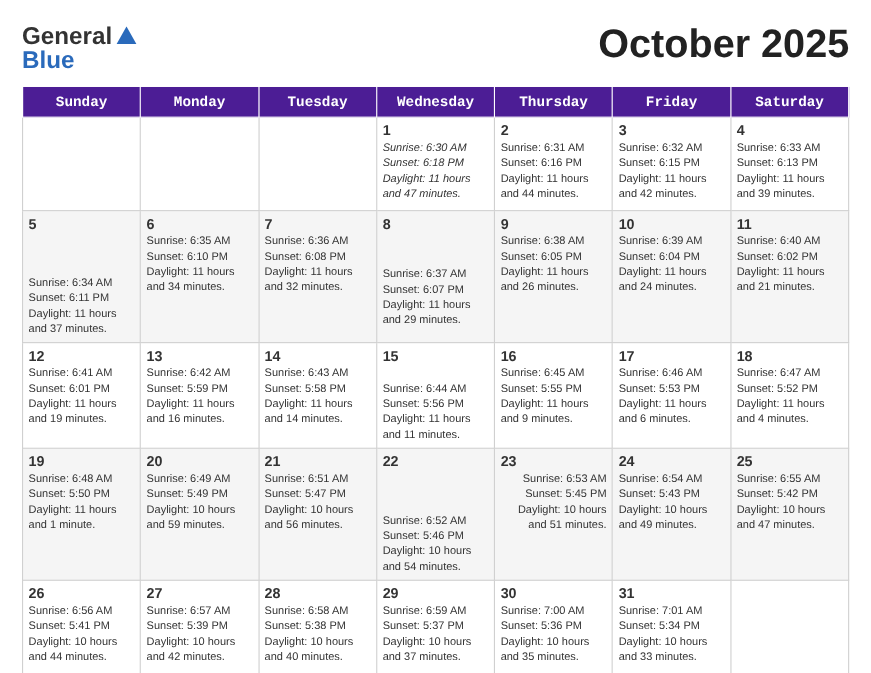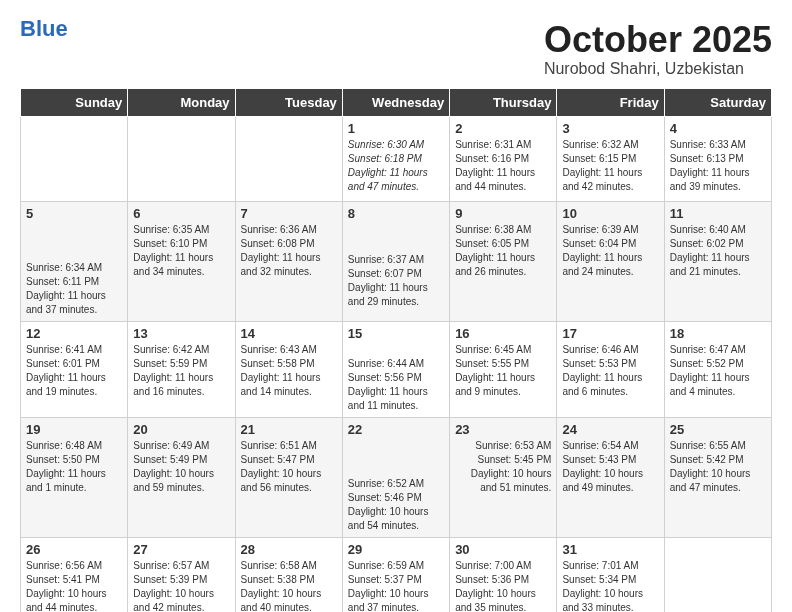--- a/index.html
+++ b/index.html
@@ -15,45 +15,46 @@
       align-items: flex-start;
       justify-content: space-between;
       margin-bottom: 10px;
     }
     .logo {
       display: flex;
       flex-direction: column;
       align-items: flex-start;
     }
     .title-block {
-      text-align: left;
+      text-align: center;
     }
     .month-title {
       font-size: 36px;
       font-weight: bold;
       color: #222;
       line-height: 1.1;
     }
     .subtitle {
       font-size: 16px;
       color: #444;
     }
     table {
       width: 100%;
       border-collapse: collapse;
       table-layout: fixed;
     }
     thead tr th {
-      background-color: #404040;
+      background-color: #4c1d95;
       color: #fff;
-      text-align: right;
+      text-align: center;
       padding: 6px 5px;
       font-size: 13px;
       font-weight: bold;
       border: 1px solid #fff;
+      font-family: Liberation Mono, monospace;
     }
     tbody tr td {
       border: 1px solid #d0d0d0;
       vertical-align: top;
       padding: 4px 5px;
       font-size: 10.5px;
       color: #333;
       height: 85px;
       background: #fff;
     }
@@ -73,25 +74,30 @@
     }
     .empty-cell {
       background: #fff !important;
     }
   </style>
 </head>
 <body>
 
 <div class="header">
   <div class="logo">
+    <div style="display:flex; align-items:center; gap:2px;">
+      <span style="font-size:22px; font-weight:bold; color:#333;">General</span>
+      <svg width="22" height="22" viewBox="0 0 22 22">
+        <polygon points="11,2 20,18 2,18" fill="#2a6abb"></polygon>
+      </svg>
+    </div>
     <span style="font-size:22px; font-weight:bold; color:#2a6abb; margin-top:-4px;">Blue</span>
   </div>
   <div class="title-block">
     <div class="month-title">October 2025</div>
-    <div class="subtitle">Nurobod Shahri, Uzbekistan</div>
   </div>
 </div>
 
 <table>
   <thead>
     <tr>
     <th>Sunday</th>
         <th>Monday</th>
         <th>Tuesday</th>
         <th>Wednesday</th>

